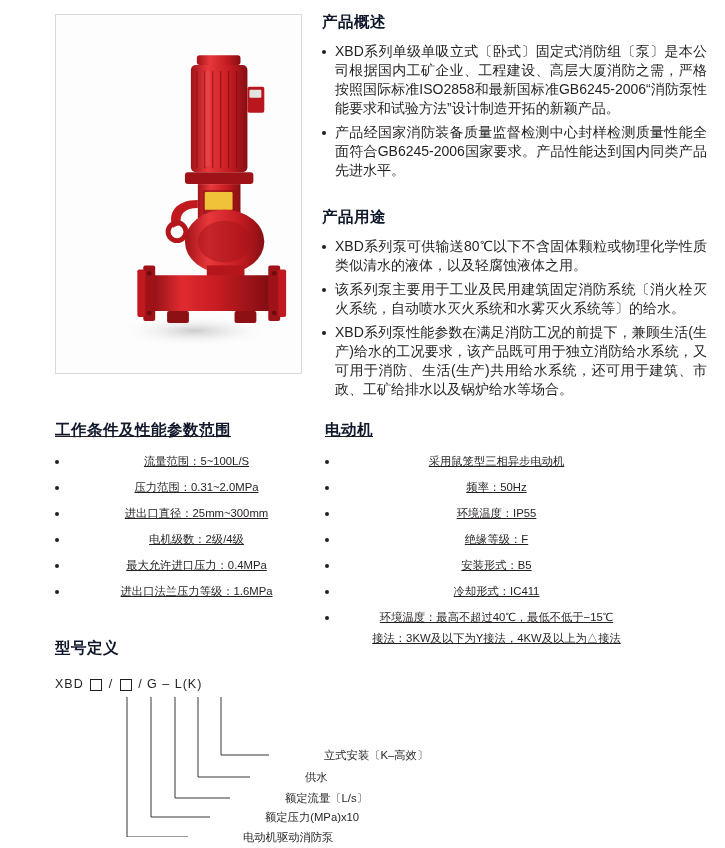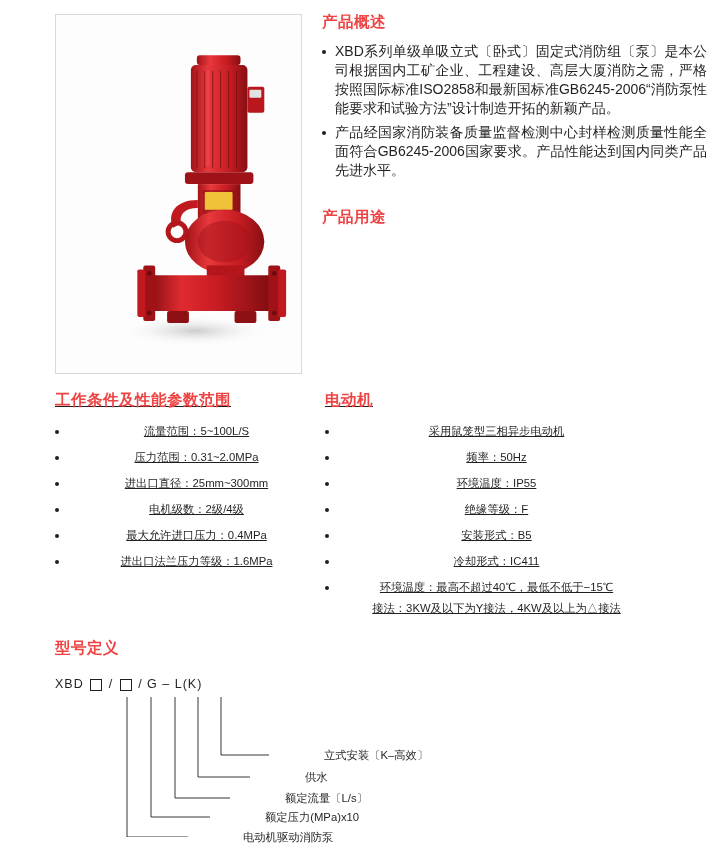--- a/index.html
+++ b/index.html
@@ -40,21 +40,21 @@
 
   .top-text {
     margin-left: 20px;
     width: 385px;
     padding-top: 4px;
   }
 
   h2.sec {
     font-size: 15.5px;
     font-weight: bold;
-    color: #ef4444;
+    color: #0f172a;
     margin: 0 0 9px 0;
     letter-spacing: 0.5px;
   }
   .sec-spacer { height: 22px; }
 
   ul.bul {
     list-style: none;
     margin: 0; padding: 0;
   }
   ul.bul > li {
@@ -231,20 +231,25 @@
   <div class="top-text">
     <h2 class="sec">产品概述</h2>
     <ul class="bul">
       <li>XBD系列单级单吸立式〔卧式〕固定式消防组〔泵〕是本公司根据国内工矿企业、工程建设、高层大厦消防之需，严格按照国际标准ISO2858和最新国标准GB6245-2006“消防泵性能要求和试验方法”设计制造开拓的新颖产品。</li>
       <li>产品经国家消防装备质量监督检测中心封样检测质量性能全面符合GB6245-2006国家要求。产品性能达到国内同类产品先进水平。</li>
     </ul>
 
     <div class="sec-spacer"></div>
 
     <h2 class="sec">产品用途</h2>
+    <ul class="bul">
+      <li>XBD系列泵可供输送80℃以下不含固体颗粒或物理化学性质类似清水的液体，以及轻腐蚀液体之用。</li>
+      <li>该系列泵主要用于工业及民用建筑固定消防系统〔消火栓灭火系统，自动喷水灭火系统和水雾灭火系统等〕的给水。</li>
+      <li>XBD系列泵性能参数在满足消防工况的前提下，兼顾生活(生产)给水的工况要求，该产品既可用于独立消防给水系统，又可用于消防、生活(生产)共用给水系统，还可用于建筑、市政、工矿给排水以及锅炉给水等场合。</li>
+    </ul>
   </div>
 </div>
 
 <div class="mid">
   <div class="col-left">
     <h2 class="sec">工作条件及性能参数范围</h2>
     <ul class="spec">
       <li>流量范围：5~100L/S</li>
       <li>压力范围：0.31~2.0MPa</li>
       <li>进出口直径：25mm~300mm</li>

